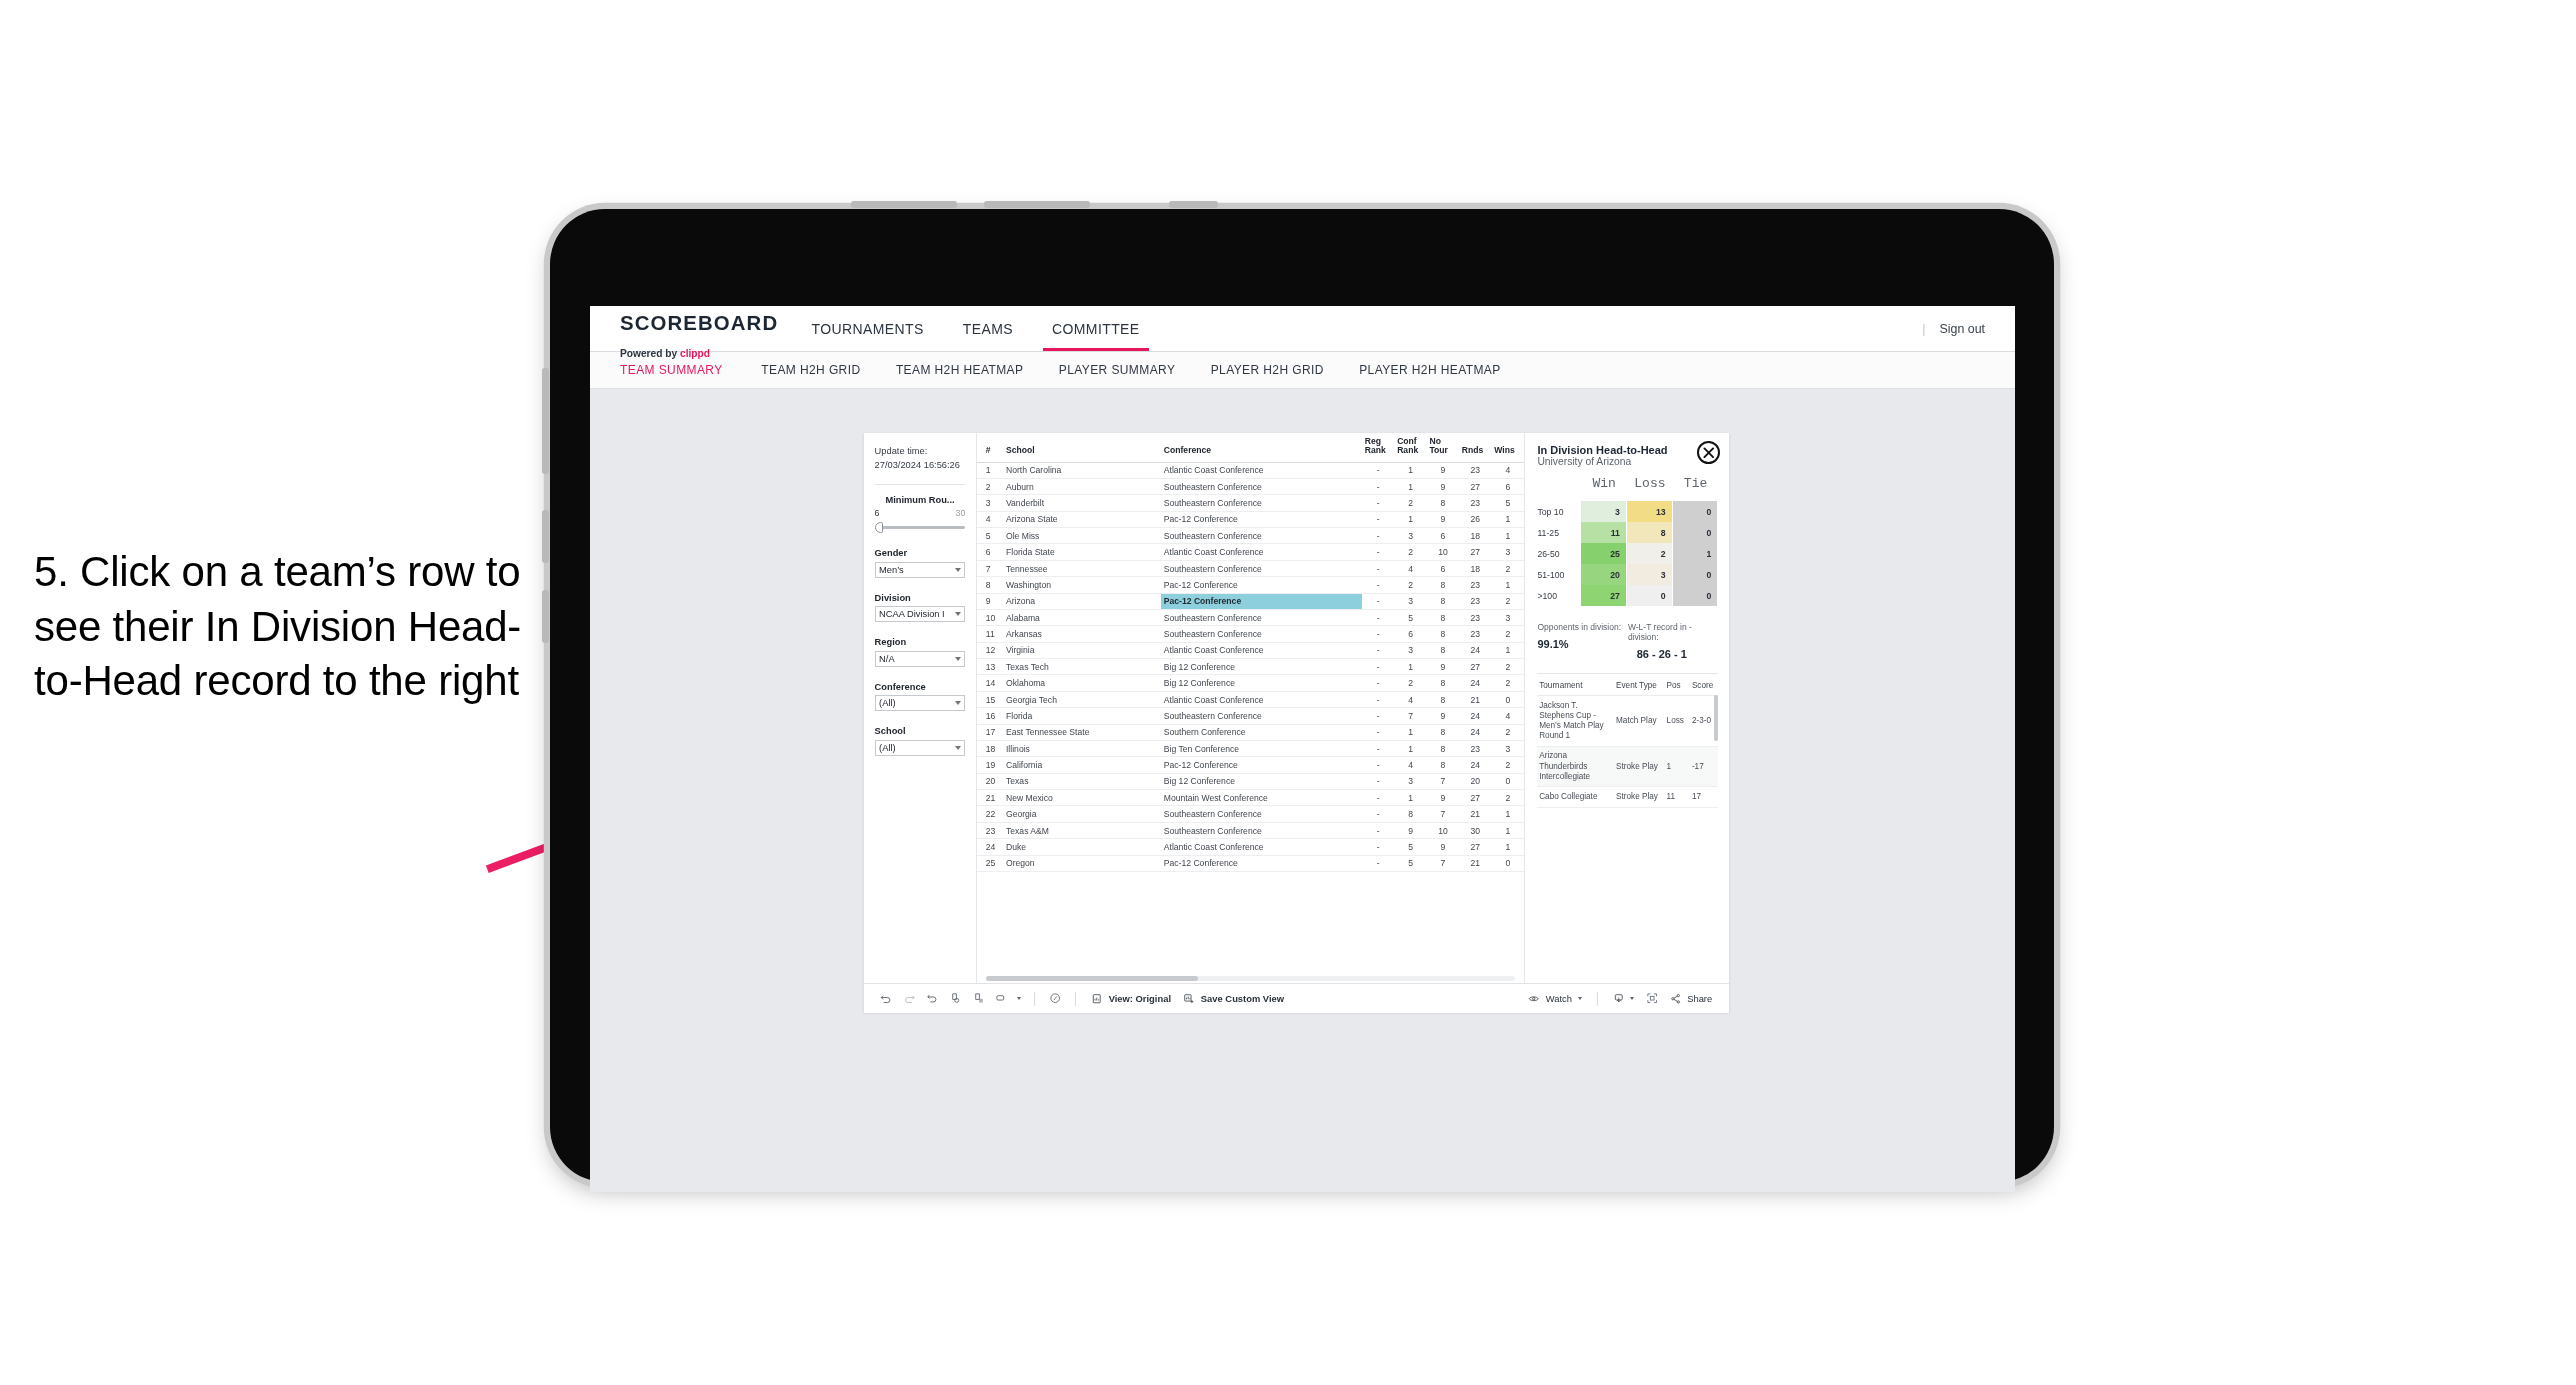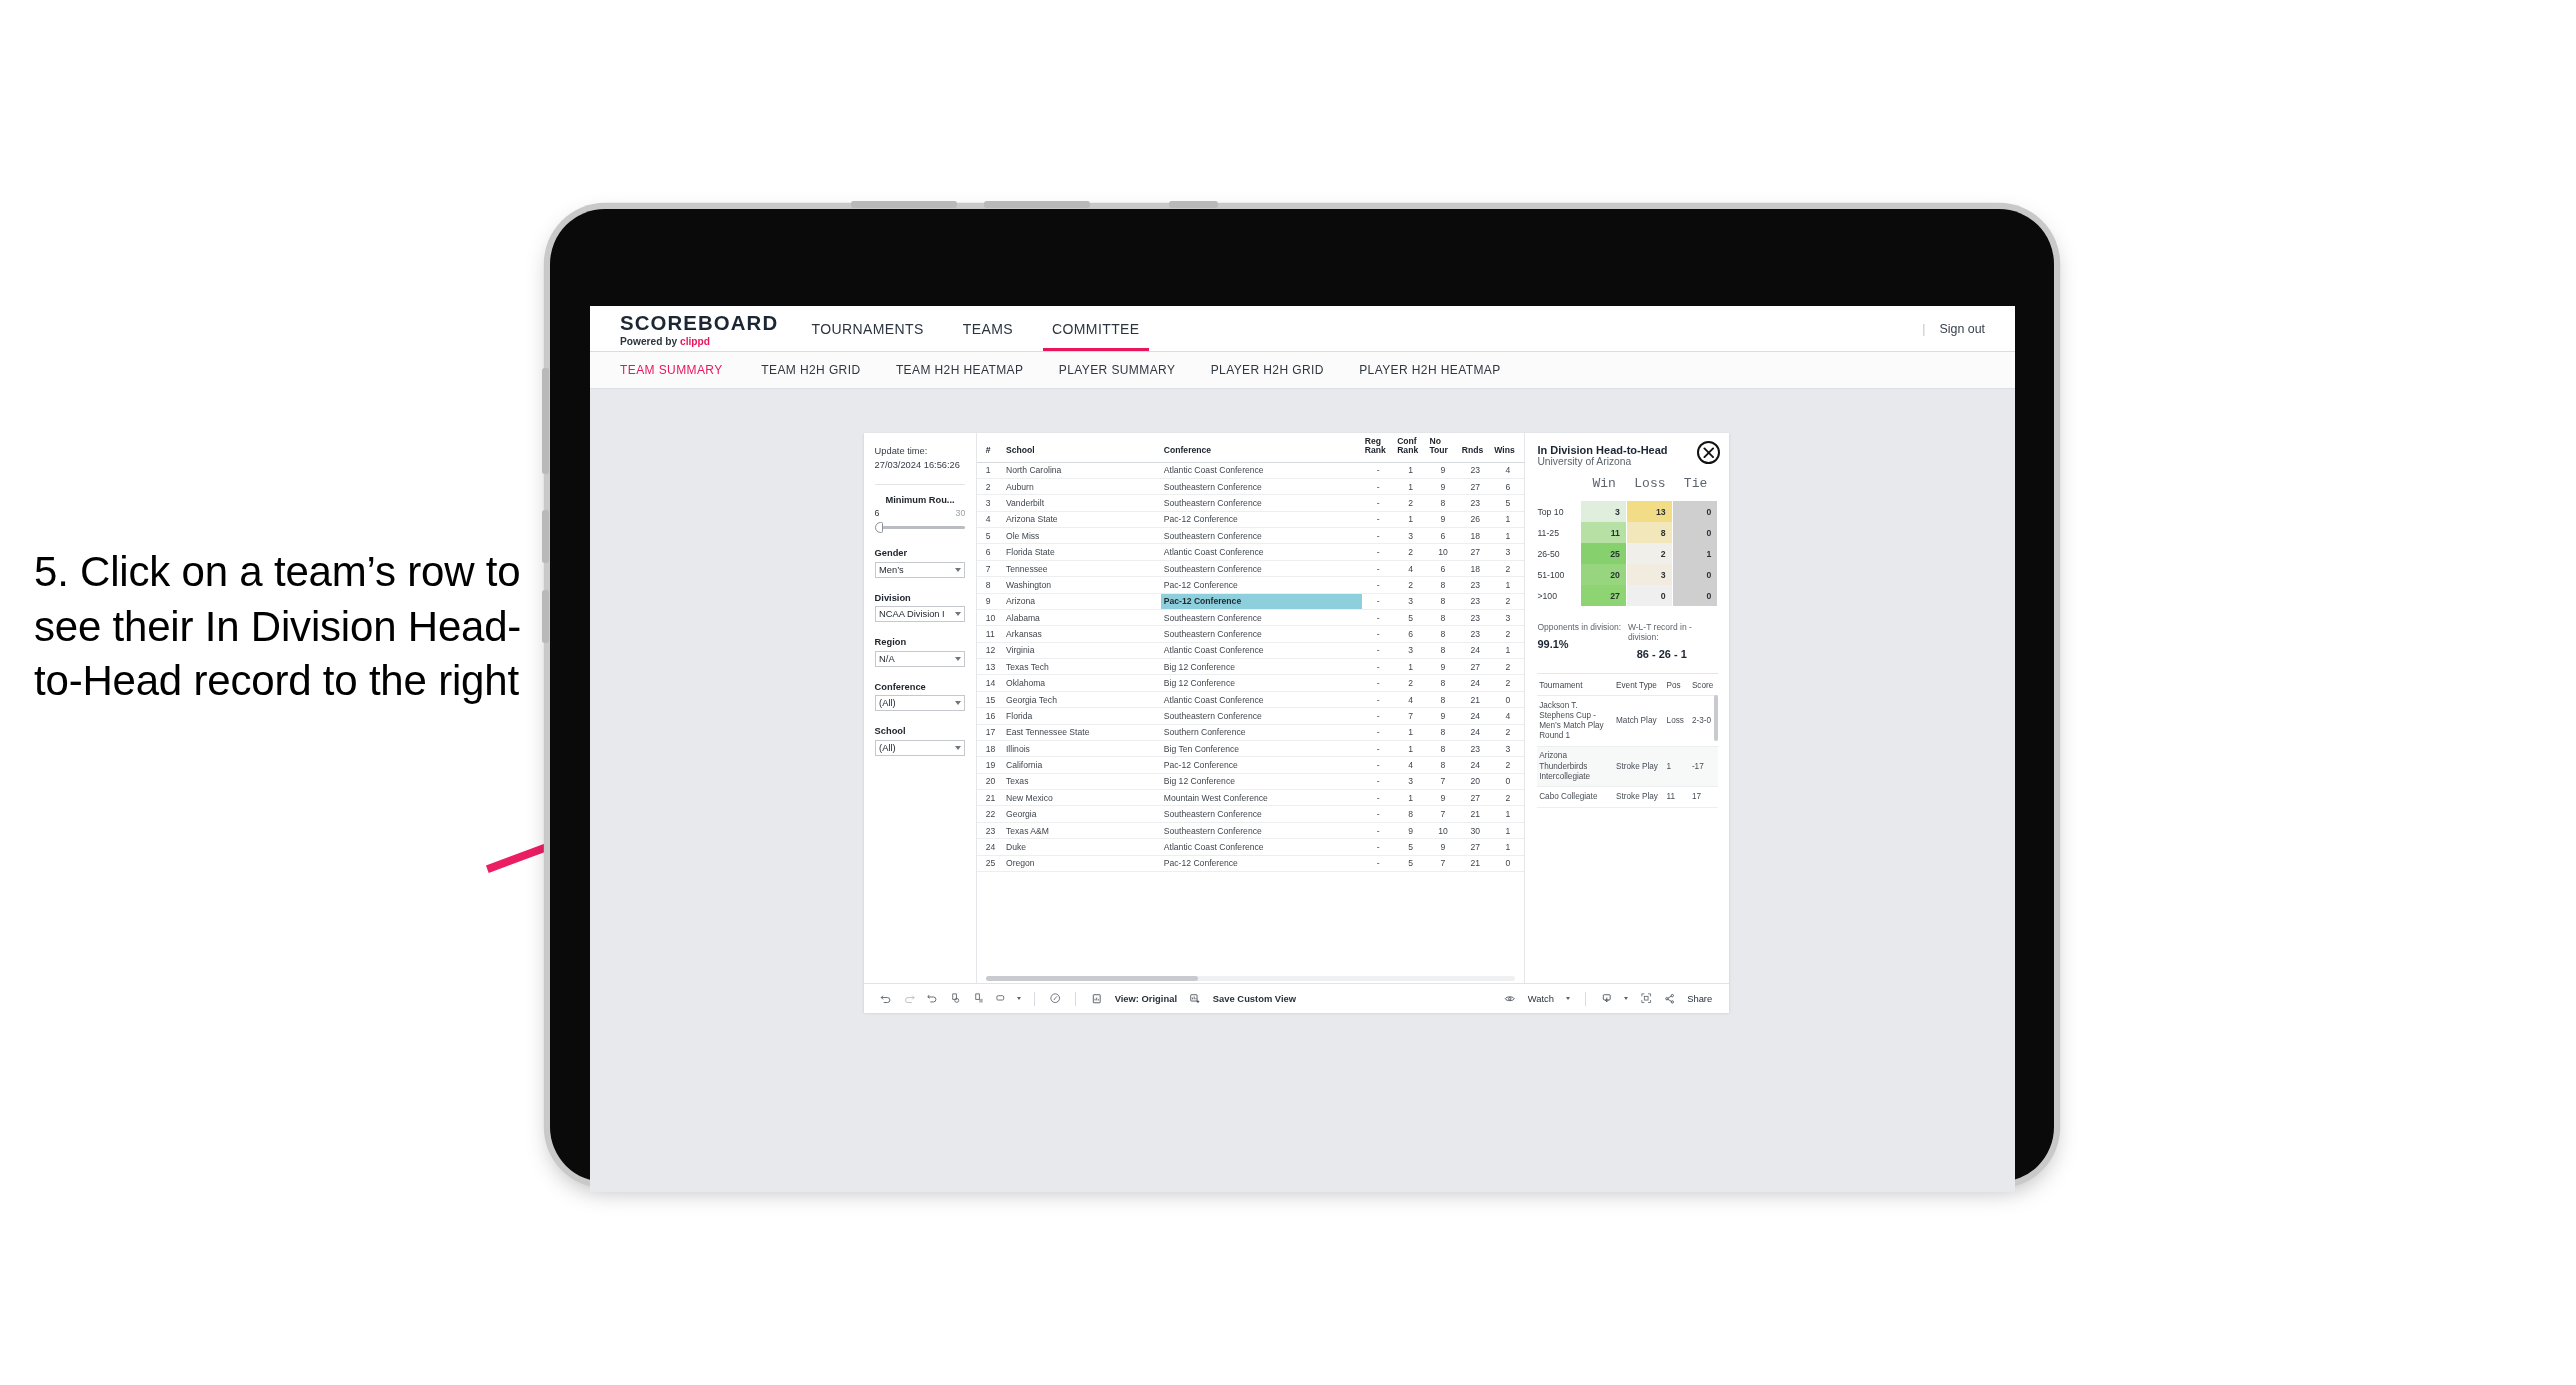--- a/index.html
+++ b/index.html
@@ -55,21 +55,21 @@
     height: 46px; background: #fff;
     border-bottom: 0.9px solid #d9dce1;
     display: flex; align-items: stretch;
     position: relative;
   }
   .brand { padding: 6.2px 0 0 30px; width: 177px; }
   .brand-title {
     font-size: 20.4px; font-weight: 700; letter-spacing: 1.1px;
     color: #1c2733; font-family: "Liberation Sans", sans-serif;
   }
-  .brand-sub { font-size: 10.2px; color: #2b3440; font-weight: 600; margin-top: 1px; }
+  .brand-sub { font-size: 10.2px; color: #2b3440; font-weight: 600; margin-top: 13px; }
   .brand-sub .clippd { color: #e8175d; font-weight: 700; }
   .topnav-items { display: flex; align-items: center; margin-left: 25px; }
   .topnav-item {
     font-size: 14px; color: #2c3440; letter-spacing: 0.4px;
     padding: 0 19.5px; height: 100%; display: flex; align-items: center;
     position: relative; cursor: pointer;
   }
   .topnav-item.active::after {
     content: ""; position: absolute; left: 10.6px; right: 10.6px; bottom: 0;
     height: 2.7px; background: #e8175d;
@@ -242,21 +242,21 @@
     display: flex; align-items: center; padding: 0 10.6px;
     font-size: 9.4px; color: #2f3742; gap: 0;
   }
   .tb-ico {
     width: 23px; height: 23px; display: flex; align-items: center; justify-content: center;
     color: #5b636c; cursor: pointer;
   }
   .tb-ico svg { width: 12.4px; height: 12.4px; }
   .tb-div { width: 0.9px; height: 14px; background: #d8dbdf; margin: 0 8.8px; }
   .tb-btn {
-    display: flex; align-items: center; gap: 12px; padding: 0 6.2px;
+    display: flex; align-items: center; gap: 6px; padding: 0 6.2px;
     cursor: pointer; color: #2a313a; font-weight: 600; font-size: 9.4px;
   }
   .tb-btn svg { width: 11.5px; height: 11.5px; }
   .tb-btn.normal { font-weight: 400; }
   .tb-spacer { flex: 1; }
   .caret-sm {
     width: 0; height: 0; border-left: 2.8px solid transparent;
     border-right: 2.8px solid transparent; border-top: 3.5px solid #5b636c;
   }
 </style>

